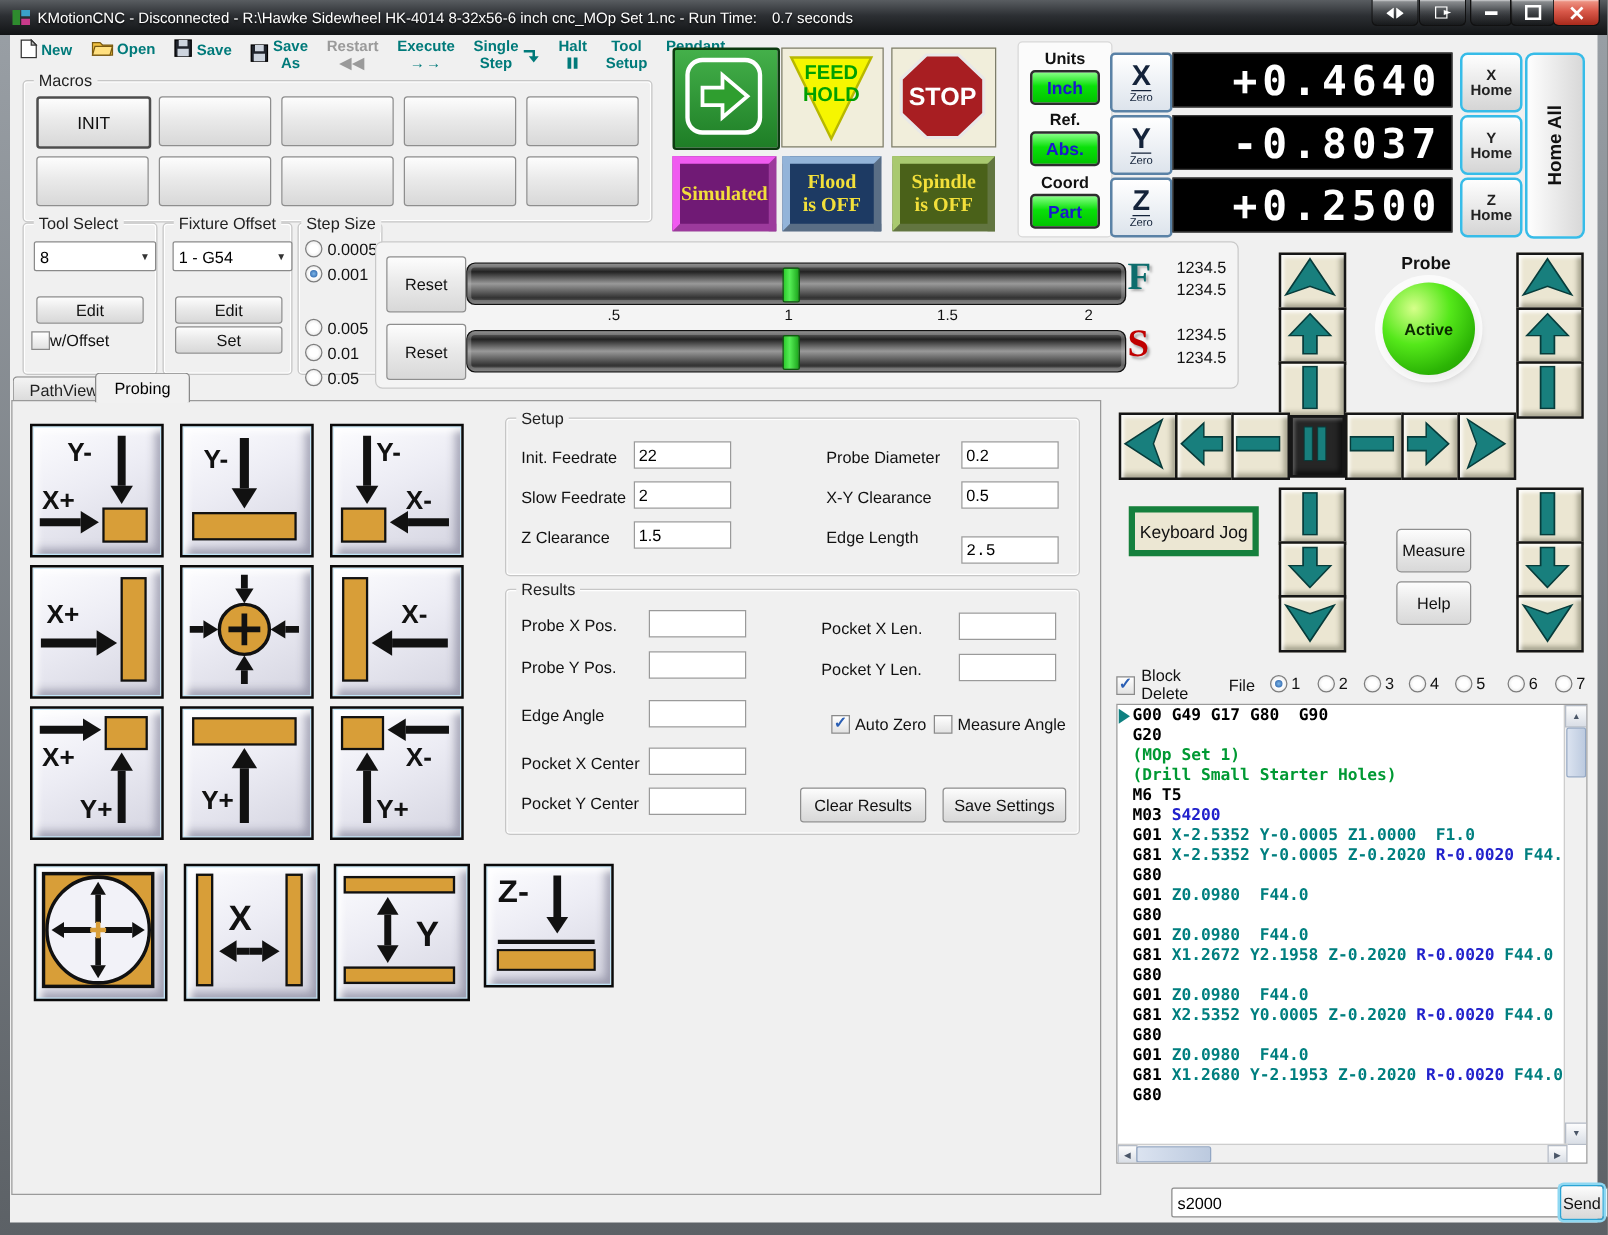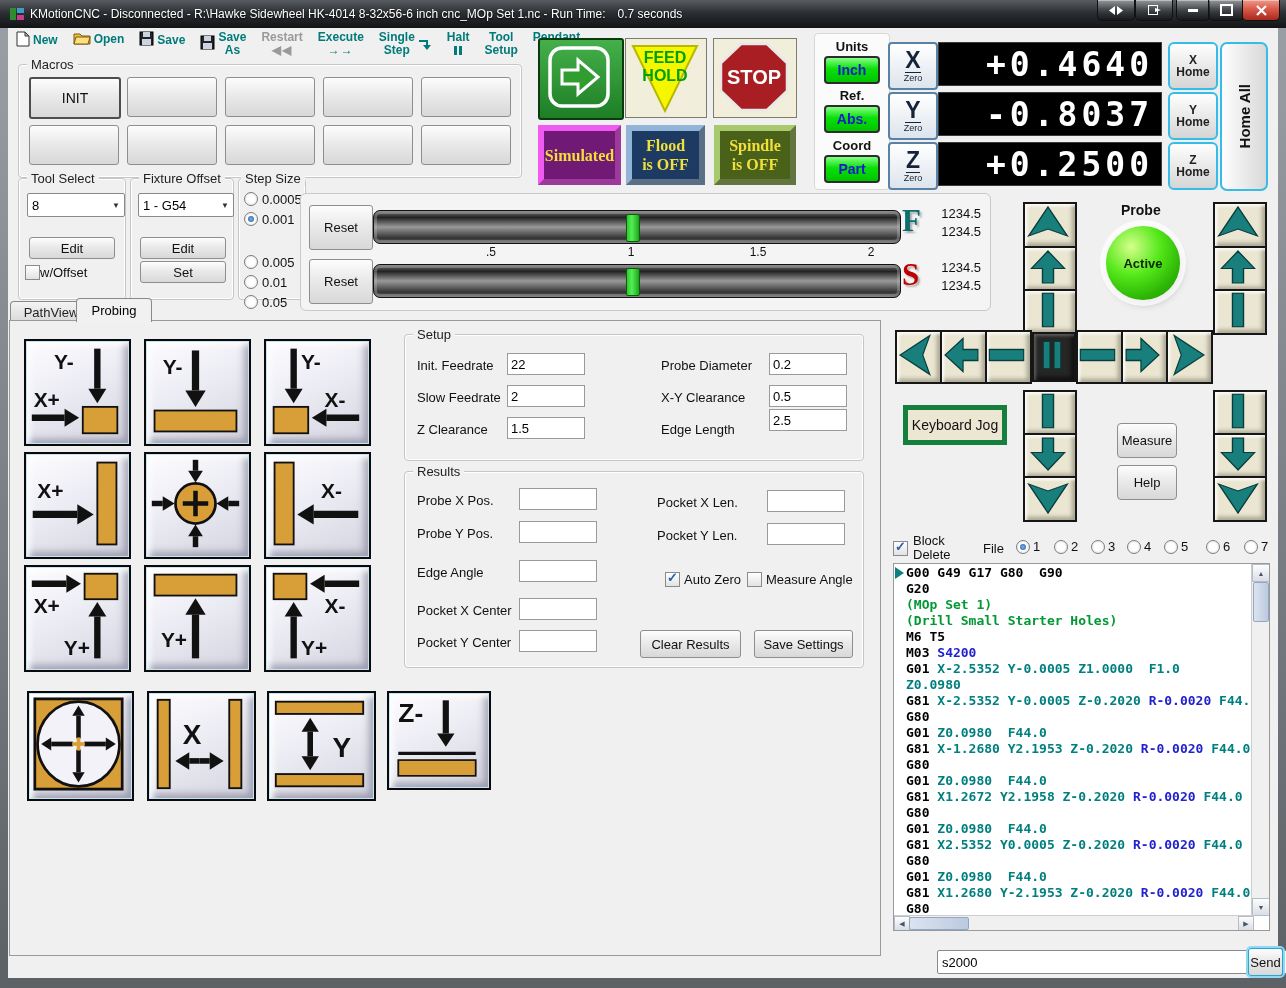--- a/index.html
+++ b/index.html
@@ -608,21 +608,21 @@
         <input class="fld-in" style="left: 102px; top: 18px;" value="22">
         <span class="fld-lbl" style="left:12px;top:55px;">Slow Feedrate</span>
         <input class="fld-in" style="left: 102px; top: 50px;" value="2">
         <span class="fld-lbl" style="left:12px;top:87px;">Z Clearance</span>
         <input class="fld-in" style="left: 102px; top: 82px;" value="1.5">
         <span class="fld-lbl" style="left:256px;top:23px;">Probe Diameter</span>
         <input class="fld-in" style="left: 364px; top: 18px;" value="0.2">
         <span class="fld-lbl" style="left:256px;top:55px;">X-Y Clearance</span>
         <input class="fld-in" style="left: 364px; top: 50px;" value="0.5">
         <span class="fld-lbl" style="left:256px;top:87px;">Edge Length</span>
-        <input class="fld-in" style="left: 364px; top: 74px;" value="2.5">
+        <input class="fld-in" style="left: 364px; top: 94px; font-family: Liberation Mono, monospace;" value="2.5">
       </div>
 
       <div class="grp" style="left:394px;top:150px;width:458px;height:195px;">
         <span class="cap">Results</span>
         <span class="fld-lbl" style="left:12px;top:21px;">Probe X Pos.</span>
         <input class="fld-in" style="left: 114px; top: 16px;" value="">
         <span class="fld-lbl" style="left:12px;top:54px;">Probe Y Pos.</span>
         <input class="fld-in" style="left: 114px; top: 49px;" value="">
         <span class="fld-lbl" style="left:12px;top:93px;">Edge Angle</span>
         <input class="fld-in" style="left: 114px; top: 88px;" value="">
@@ -657,25 +657,23 @@
     <div class="gcode">
       <div class="marker"></div>
       <div id="glines" style="position:absolute;left:12px;top:1px;width:346px;overflow:hidden;height:352px;">
           <div class="gline"><span class="gl-k">G00 G49 G17 G80  G90</span></div>
           <div class="gline"><span class="gl-k">G20</span></div>
           <div class="gline"><span class="gl-g">(MOp Set 1)</span></div>
           <div class="gline"><span class="gl-g">(Drill Small Starter Holes)</span></div>
           <div class="gline"><span class="gl-k">M6 T5</span></div>
           <div class="gline"><span class="gl-k">M03 </span><span class="gl-b">S4200</span></div>
           <div class="gline"><span class="gl-k">G01 </span><span class="gl-t">X-2.5352 Y-0.0005 Z1.0000  F1.0</span></div>
-          <div class="gline"><span class="gl-t">Z0.0980</span></div>
           <div class="gline"><span class="gl-k">G81 </span><span class="gl-t">X-2.5352 Y-0.0005 Z-0.2020 </span><span class="gl-b">R-0.0020</span><span class="gl-k"> </span><span class="gl-t">F44.0</span></div>
           <div class="gline"><span class="gl-k">G80</span></div>
           <div class="gline"><span class="gl-k">G01 </span><span class="gl-t">Z0.0980  F44.0</span></div>
-          <div class="gline"><span class="gl-k">G81 </span><span class="gl-t">X-1.2680 Y2.1953 Z-0.2020 </span><span class="gl-b">R-0.0020</span><span class="gl-k"> </span><span class="gl-t">F44.0</span></div>
           <div class="gline"><span class="gl-k">G80</span></div>
           <div class="gline"><span class="gl-k">G01 </span><span class="gl-t">Z0.0980  F44.0</span></div>
           <div class="gline"><span class="gl-k">G81 </span><span class="gl-t">X1.2672 Y2.1958 Z-0.2020 </span><span class="gl-b">R-0.0020</span><span class="gl-k"> </span><span class="gl-t">F44.0</span></div>
           <div class="gline"><span class="gl-k">G80</span></div>
           <div class="gline"><span class="gl-k">G01 </span><span class="gl-t">Z0.0980  F44.0</span></div>
           <div class="gline"><span class="gl-k">G81 </span><span class="gl-t">X2.5352 Y0.0005 Z-0.2020 </span><span class="gl-b">R-0.0020</span><span class="gl-k"> </span><span class="gl-t">F44.0</span></div>
           <div class="gline"><span class="gl-k">G80</span></div>
           <div class="gline"><span class="gl-k">G01 </span><span class="gl-t">Z0.0980  F44.0</span></div>
           <div class="gline"><span class="gl-k">G81 </span><span class="gl-t">X1.2680 Y-2.1953 Z-0.2020 </span><span class="gl-b">R-0.0020</span><span class="gl-k"> </span><span class="gl-t">F44.0</span></div>
           <div class="gline"><span class="gl-k">G80</span></div>

